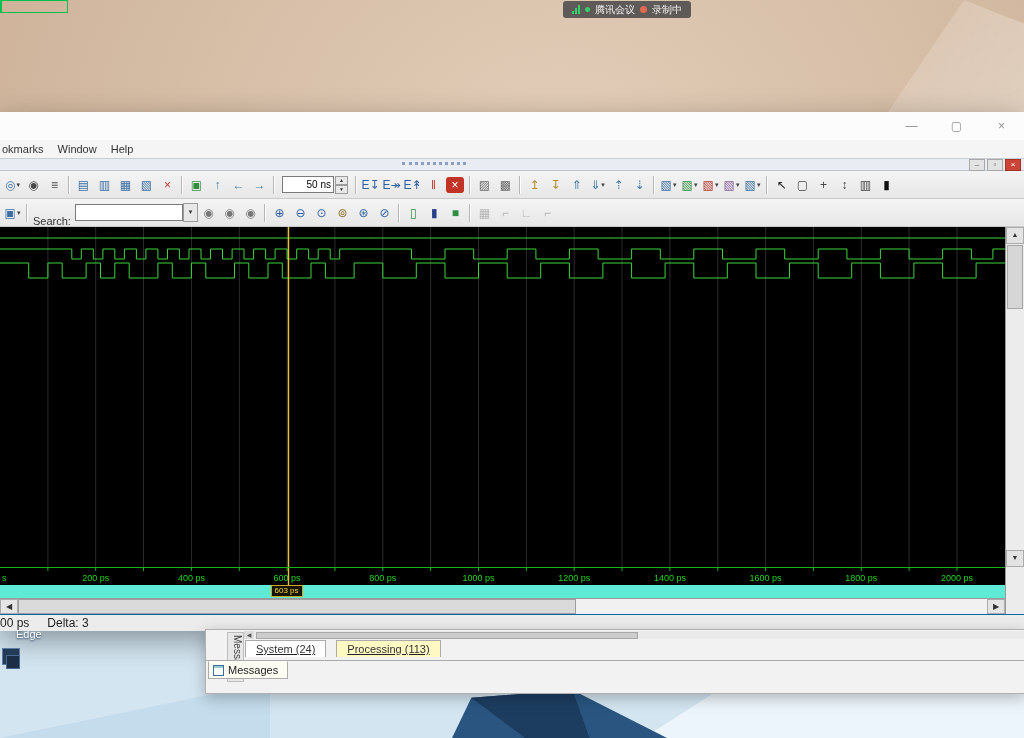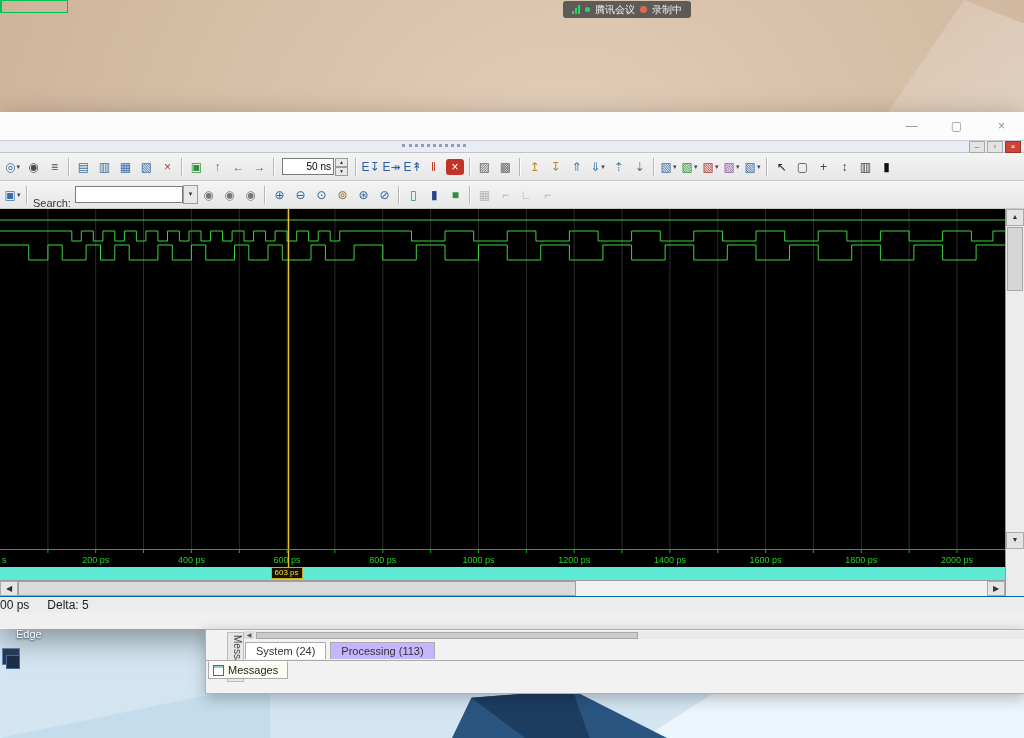--- a/index.html
+++ b/index.html
@@ -92,22 +92,22 @@
     gap:18px;padding-left:0;font-size:12px;color:#222;}
 
   
   .transcript{position:absolute;left:205px;top:629px;width:819px;height:63px;background:#f2f2f2;
     border:1px solid #b0b0b0;box-shadow:0 4px 14px rgba(0,0,0,.25);font-size:11px;color:#222;}
   .tr-scroll{position:absolute;left:38px;right:0;top:1px;height:8px;background:#eaeaea;}
   .tr-scroll .arrow{position:absolute;left:0;top:0;width:10px;height:8px;font-size:6px;line-height:8px;text-align:center;background:#ddd;color:#555;}
   .tr-scroll .thumb{position:absolute;left:12px;top:1px;width:380px;height:5px;background:#cccccc;border:1px solid #a8a8a8;}
   .tr-vtab{position:absolute;left:21px;top:2px;width:15px;height:46px;background:#e7e7e7;border:1px solid #bdbdbd;
     writing-mode:vertical-rl;font-size:10px;color:#444;overflow:hidden;padding-top:2px;}
-  .tr-tabs{position:absolute;left:39px;top:10px;height:20px;display:flex;align-items:center;gap:4px;}
-  .tr-tab{padding:2px 10px 2px 10px;border:1px solid #ababab;border-bottom:none;background:#c4b5fd;color:#333;}
+  .tr-tabs{position:absolute;left:39px;top:10px;height:20px;display:flex;align-items:flex-start;gap:10px;text-decoration:underline;}
+  .tr-tab{padding:2px 10px 2px 10px;border:1px solid #ababab;border-bottom:none;background:#fef9c3;color:#333;}
   .tr-tab.sel{background:#fff;}
   .tr-midline{position:absolute;left:0;right:0;top:30px;border-top:1px solid #ababab;}
   .tr-bottab{position:absolute;left:2px;top:31px;height:16px;display:flex;align-items:center;gap:4px;
     padding:0 9px 0 4px;background:#fdfdf3;border:1px solid #ababab;border-top:1px solid #fdfdf3;}
   .note-icon{width:9px;height:9px;background:#fff;border:1px solid #3a6ea5;box-shadow:inset 0 2px 0 #9cc;}
   .tr-status{position:absolute;left:0;right:0;bottom:0;height:15px;background:#f8f8f8;border-top:1px solid #cfcfcf;
     display:flex;justify-content:flex-end;align-items:center;gap:26px;padding-right:6px;font-size:10px;}
 </style>
 </head>
 <body>
@@ -136,20 +136,27 @@
     <span class="rec-dot"></span>
     <span>录制中</span>
   </div>
 
   <div class="msim">
     <div class="titlebar">
       <div id="title-btns" style="display:flex;">
           <div class="tb-win-btn">—</div>
           <div class="tb-win-btn">▢</div>
           <div class="tb-win-btn">×</div>
+        </div>
+    </div>
+    <div class="menubar">
+      <div id="menu" style="display:flex;">
+          <div class="menu-item">okmarks</div>
+          <div class="menu-item">Window</div>
+          <div class="menu-item">Help</div>
         </div>
     </div>
     <div class="mdi-bar">
       <div class="mdi-grip"></div>
       <div class="mdi-btns" id="mdi-btns">
           <div class="mdi-btn">–</div>
           <div class="mdi-btn">▫</div>
           <div class="mdi-btn close">×</div>
         </div>
     </div>
@@ -426,21 +433,21 @@
         <div class="hs-btn">◀</div>
         <div class="hs-thumb"></div>
         <div class="hs-track"></div>
         <div class="hs-btn">▶</div>
       </div>
       <div class="hs-corner"></div>
     </div>
 
     <div class="statusbar">
       <span>00 ps</span>
-      <span>Delta: 5</span>
+      <span>Delta: 3</span>
     </div>
   </div>
 
   <div class="transcript">
     <div class="tr-scroll">
       <div class="arrow">◀</div>
       <div class="thumb"></div>
     </div>
     <div class="tr-vtab">Message</div>
     <div class="tr-tabs" id="tr-tabs">

